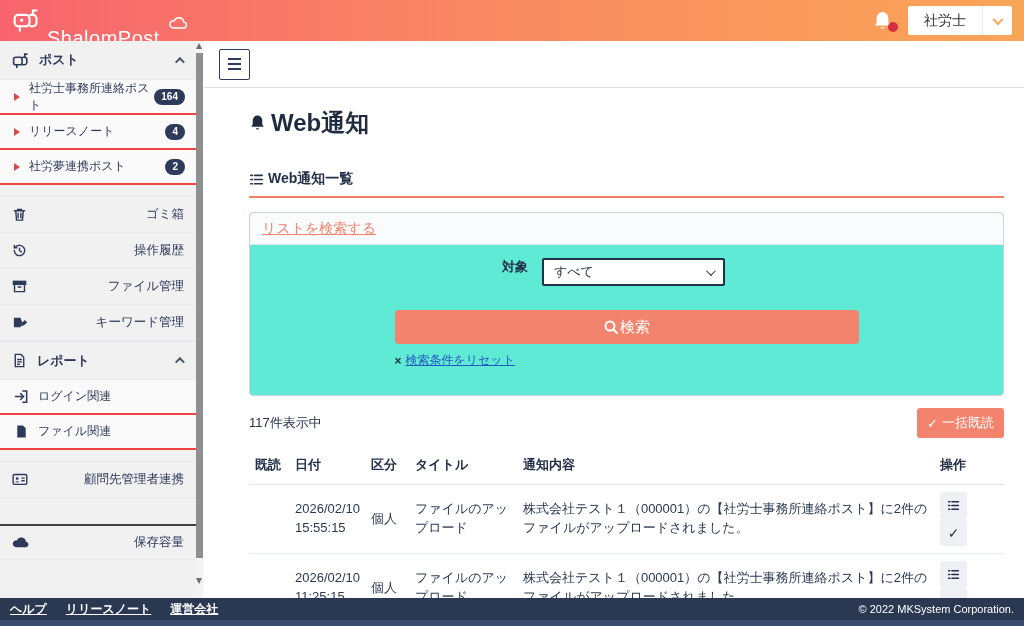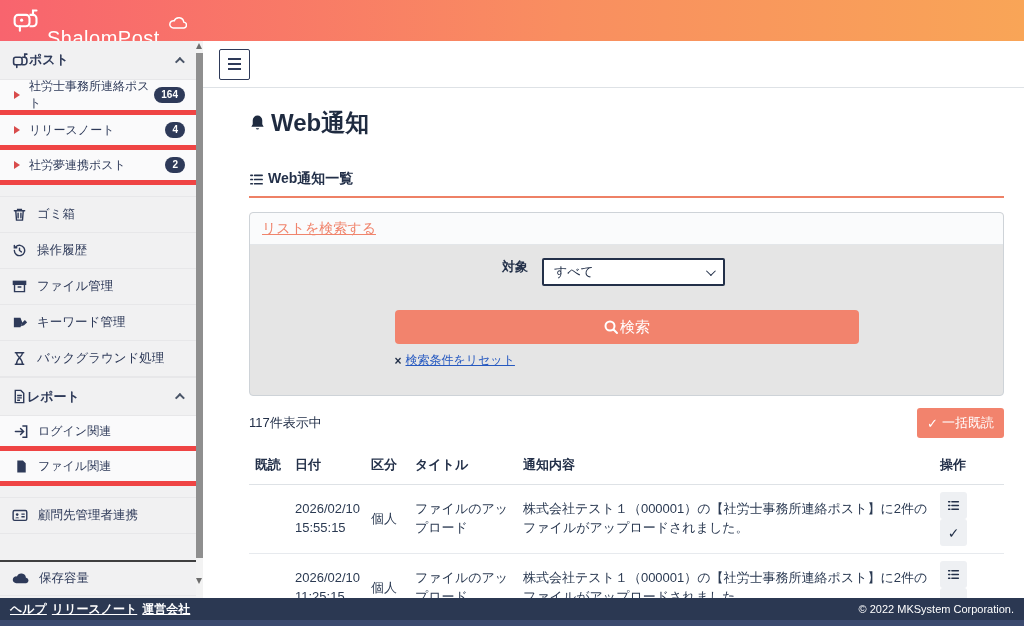--- a/index.html
+++ b/index.html
@@ -22,31 +22,31 @@
   .chev { display:inline-block; width:8px; height:8px; border:solid #f9a55a; border-width:0 2px 2px 0; transform:rotate(45deg) translate(-1px,-1px); }
 
   
   .body-row { flex:1 1 auto; display:flex; min-height:0; }
 
   
   .sidebar { width:203px; flex:0 0 203px; background:#f1f1f2; position:relative; overflow:hidden; }
   .sidebar-inner { width:196px; height:100%; overflow:hidden; }
   .nav-group-header { height:39px; display:flex; align-items:center; padding:0 14px 0 12px;
                       font-size:13px; font-weight:bold; color:#2e3a59; border-bottom:1px solid #e7e7e9; }
-  .nav-group-header .nav-label { }
+  .nav-group-header .nav-label { margin-left:10px; }
   .chev-up { margin-left:auto; width:7px; height:7px; border:solid #4a5568; border-width:2px 2px 0 0; transform:rotate(-45deg) translateY(2px); }
   .nav-sub { background:#fafafb; }
   .nav-sub-item { height:35px; display:flex; align-items:center; padding:0 11px 0 14px;
-                  font-size:12px; color:#2e3a59; border-bottom:5px solid #ef4444; cursor:pointer; }
+                  font-size:12px; color:#2e3a59; border-bottom:2px solid #ef4444; cursor:pointer; }
   .caret-right { width:0; height:0; border-top:4px solid transparent; border-bottom:4px solid transparent; border-left:6px solid #d84b4b; }
   .nav-sub-item .nav-label { margin-left:9px; }
   .badge { margin-left:auto; background:#2e3a59; color:#fff; font-size:10px; font-weight:bold;
            padding:2px 7px; border-radius:9px; line-height:1.2; }
   .nav-item { height:36px; display:flex; align-items:center; padding:0 12px;
-              font-size:12.5px; color:#2e3a59; border-bottom:1px solid #e7e7e9; cursor:pointer; }
+              font-size:12.5px; color:#2e3a59; border-bottom:1px solid #e7e7e9; cursor:pointer;justify-content:space-between; }
   .nav-item .nav-label { margin-left:10px; }
   .nav-icon { flex:0 0 auto; display:inline-flex; color:#2e3a59; }
   .nav-spacer-sm { height:12px; border-bottom:1px solid #e7e7e9; }
   .nav-spacer-lg { height:26px; }
 
   
   .sb-scroll { position:absolute; top:0; right:0; bottom:0; width:7px; background:#f3f3f3; }
   .sb-arrow-up { position:absolute; top:2px; left:0; width:0; height:0; margin-left:0;
                  border-left:3.5px solid transparent; border-right:3.5px solid transparent; border-bottom:6px solid #6d6d6d; }
   .sb-thumb { position:absolute; top:12px; left:0; width:7px; height:505px; background:#8f8f8f; }
@@ -59,21 +59,21 @@
   .hamburger { width:31px; height:31px; background:#fff; border:1px solid #2e3a59; border-radius:2px;
                display:flex; flex-direction:column; align-items:center; justify-content:center; gap:3px; cursor:pointer; }
   .hamburger span { display:block; width:13px; height:2px; background:#2e3a59; }
 
   .page { padding:0 20px 0 46px; }
   .page-title { margin-top:19px; display:flex; align-items:center; gap:5px;
                 font-size:24px; font-weight:bold; color:#1f2b40; }
   .section-head { margin-top:31px; display:flex; align-items:center; gap:4px;
                   font-size:14px; font-weight:600; color:#233049; padding-bottom:8px; border-bottom:2px solid #ee8166; }
 
-  .search-panel { margin-top:14px; border:1px solid #ced3d8; border-radius:4px; background:#e5e5e5; }
+  .search-panel { margin-top:14px; border:1px solid #ced3d8; border-radius:4px; background:#5eead4; }
   .panel-head { padding:6px 12px; background:#fafbfc; border-bottom:1px solid #e3e6e9; border-radius:4px 4px 0 0; }
   .panel-head a { color:#f0846c; font-size:14px; text-decoration:underline; cursor:pointer; }
   .panel-body { padding:13px 0 26px; }
   .form-row { display:flex; align-items:flex-start; }
   .form-cell-left { flex:1; text-align:right; padding-right:14px; font-size:13px; font-weight:bold; color:#233049; }
   .form-cell-right { flex:1; }
   .select-box { width:183px; height:28px; border:2px solid #233049; border-radius:2px; background:#fff;
                 display:flex; align-items:center; justify-content:space-between; padding:0 10px;
                 font-size:13px; color:#233049; cursor:pointer; }
   .chev-down { width:7px; height:7px; border:solid #233049; border-width:0 1.5px 1.5px 0; transform:rotate(45deg) translateY(-2px); }
@@ -96,21 +96,21 @@
               vertical-align:middle; line-height:1.45; }
   .date-line { display:block; }
   .read-mark { font-size:13px; color:#233049; font-weight:bold; }
   .op-btn { width:27px; height:27px; background:#eef0f3; border:none; border-radius:3px;
             display:inline-flex; align-items:center; justify-content:center; color:#233049;
             margin-right:5px; font-size:14px; cursor:pointer; vertical-align:middle; }
 
   
   .footer { height:22px; flex:0 0 22px; background:#2b3852; display:flex; align-items:center;
             justify-content:space-between; padding:0 10px; }
-  .f-links { display:flex; gap:5px; }
+  .f-links { display:flex; gap:19px; }
   .f-links a { color:#fff; font-size:12px; font-weight:600; text-decoration:underline; cursor:pointer; }
   .copyright { color:#fff; font-size:11px; }
   .footer-strip { height:6px; flex:0 0 6px; background:#3b4a6e; }
 </style>
 </head>
 <body>
 
 <div class="app">
 
   <header class="topbar">
@@ -124,20 +124,35 @@
           <circle cx="11" cy="15" r="1.8" fill="#fff"></circle>
         </svg>
       </span>
       <span class="logo-text">ShalomPost</span>
       <span class="logo-cloud">
         <svg width="18" height="14" viewBox="0 0 20 14" fill="none">
           <path d="M5 12.5a4 4 0 1 1 .8-7.9A5.5 5.5 0 0 1 16.4 6h.3a3.3 3.3 0 0 1 0 6.5H5z" stroke="#fff" stroke-width="1.6"></path>
         </svg>
       </span>
     </div>
+    <div class="topbar-right">
+      <span class="bell-wrap">
+        <svg width="21" height="22" viewBox="0 0 16 17" fill="#fff">
+          <path d="M8 1.5a4.5 4.5 0 0 0-4.5 4.5v3.6L2.2 12h11.6l-1.3-2.4V6A4.5 4.5 0 0 0 8 1.5z"></path>
+          <path d="M6.4 13.4a1.7 1.7 0 0 0 3.2 0z"></path>
+        </svg>
+        <span class="bell-dot"></span>
+      </span>
+      <div class="user-box">
+        <span class="user-name">社労士</span>
+        <span class="user-chev">
+          <span class="chev"></span>
+        </span>
+      </div>
+    </div>
   </header>
 
   <div class="body-row">
 
     <aside class="sidebar">
       <div class="sidebar-inner">
 
         <div class="nav-group-header">
           <span class="nav-icon">
             <svg width="17" height="17" viewBox="0 0 16 16" fill="none">
@@ -197,28 +212,20 @@
           <span class="nav-label">ファイル管理</span>
         </div>
         <div class="nav-item">
           <span class="nav-icon">
             <svg width="15" height="15" viewBox="0 0 16 16" fill="#2e3a59">
               <path d="M2 3h7l2 5-2 5H2z"></path>
               <path d="M9 14l1.2-4.2 4-4 3 3-4 4z" transform="scale(0.8) translate(3,1)"></path>
             </svg>
           </span>
           <span class="nav-label">キーワード管理</span>
-        </div>
-        <div class="nav-item">
-          <span class="nav-icon">
-            <svg width="15" height="15" viewBox="0 0 16 16" fill="none" stroke="#2e3a59" stroke-width="1.5" stroke-linecap="round">
-              <path d="M3.5 1.8h9M3.5 14.2h9M4.8 1.8c0 5 6.4 5 6.4 12.4M11.2 1.8c0 5-6.4 5-6.4 12.4"></path>
-            </svg>
-          </span>
-          <span class="nav-label">バックグラウンド処理</span>
         </div>
 
         <div class="nav-group-header" style="border-top:1px solid #e7e7e9;">
           <span class="nav-icon">
             <svg width="15" height="15" viewBox="0 0 16 16" fill="none" stroke="#2e3a59" stroke-width="1.5">
               <path d="M3.5 1.5h6l3 3v10h-9z"></path>
               <path d="M5.5 7h5M5.5 9.5h5M5.5 12h3"></path>
             </svg>
           </span>
           <span class="nav-label">レポート</span>

